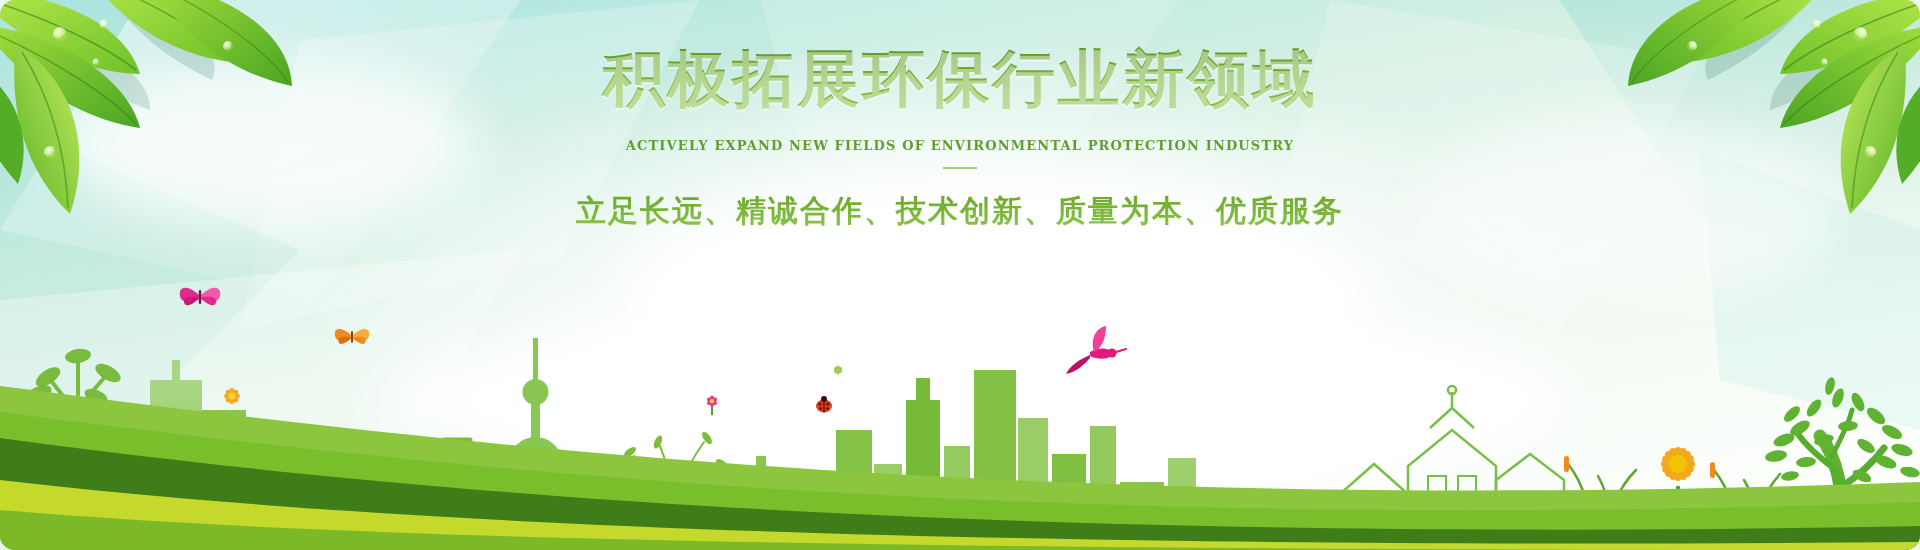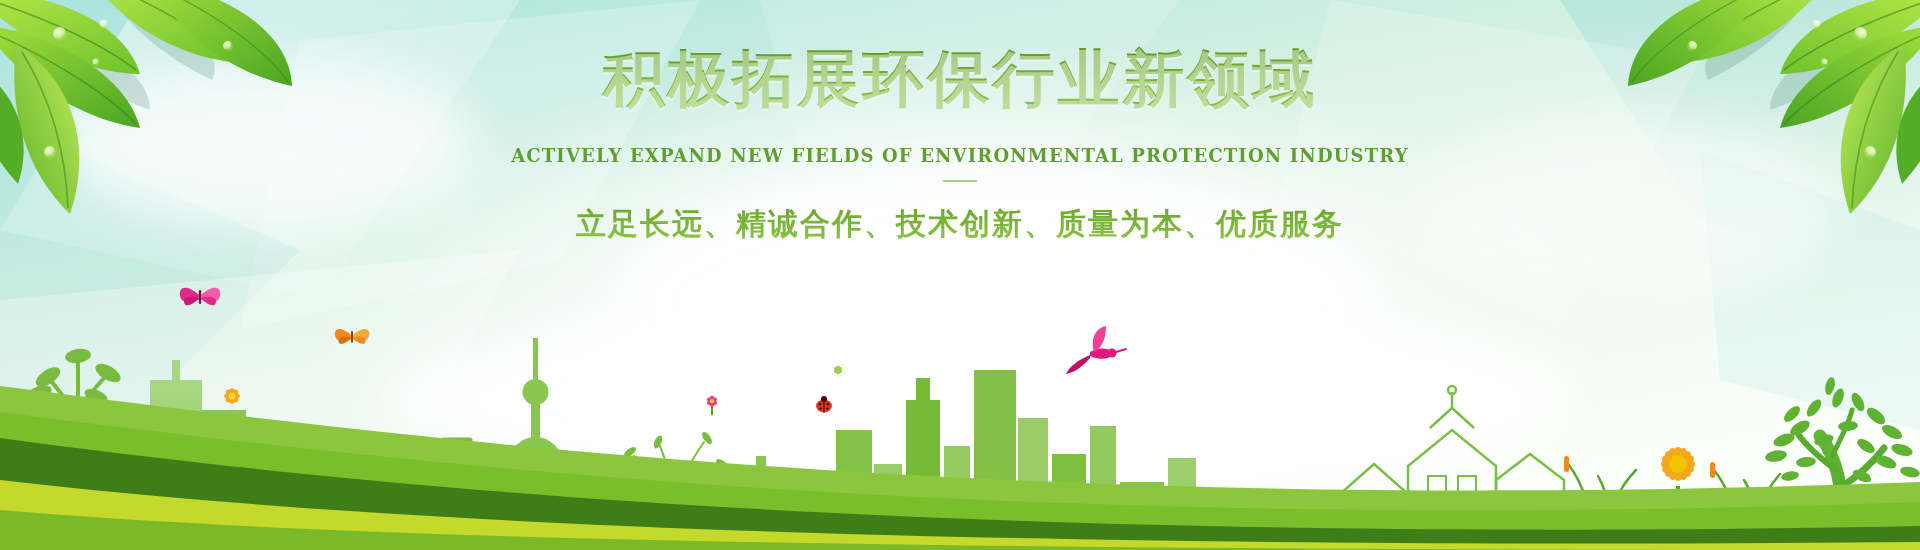--- a/index.html
+++ b/index.html
@@ -8,20 +8,21 @@
     font-family:"Liberation Sans", sans-serif;
     background:#eaf7ef;
   }
   #banner {
     position:relative;
     width:1920px; height:550px;
     overflow:hidden;
     background:
       radial-gradient(ellipse 900px 420px at 50% 62%, rgba(255,255,255,0.98) 0%, rgba(255,255,255,0.80) 38%, rgba(255,255,255,0.0) 72%),
       linear-gradient(170deg, #a8e3df 0%, #bdeae0 16%, #d4f0e3 34%, #e7f6ec 52%, #f4fbf4 70%, #fbfefb 86%, #ffffff 100%);
+    border-radius: 15px;
   }
   
   .facets { position:absolute; inset:0; pointer-events:none; }
   
   .cloud { position:absolute; border-radius:50%; filter:blur(26px); pointer-events:none; }
 
   
   .textblock {
     position:absolute; left:0; right:0; top:46px;
     text-align:center; z-index:40;
@@ -33,24 +34,24 @@
     line-height:1.08;
     letter-spacing:3px;
     color:#6aa62c;
     background:linear-gradient(180deg,#5d9a24 0%,#76b233 48%,#8cc24a 100%);
     -webkit-background-clip:text; background-clip:text;
     -webkit-text-fill-color:transparent;
     text-shadow:0 2px 0 rgba(255,255,255,.45);
     white-space:nowrap;
   }
   .subtitle-en {
-    margin-top:32px;
+    margin-top:25px;
     font-family:"DejaVu Serif", serif;
     font-weight:700;
-    font-size:18px;
+    font-size:13px;
     letter-spacing:1.15px;
     color:#5f9e31;
     white-space:nowrap;
   }
   .divider {
     margin:14px auto 0;
     width:34px; height:2px;
     background:#9bc46a;
     opacity:.85;
   }

